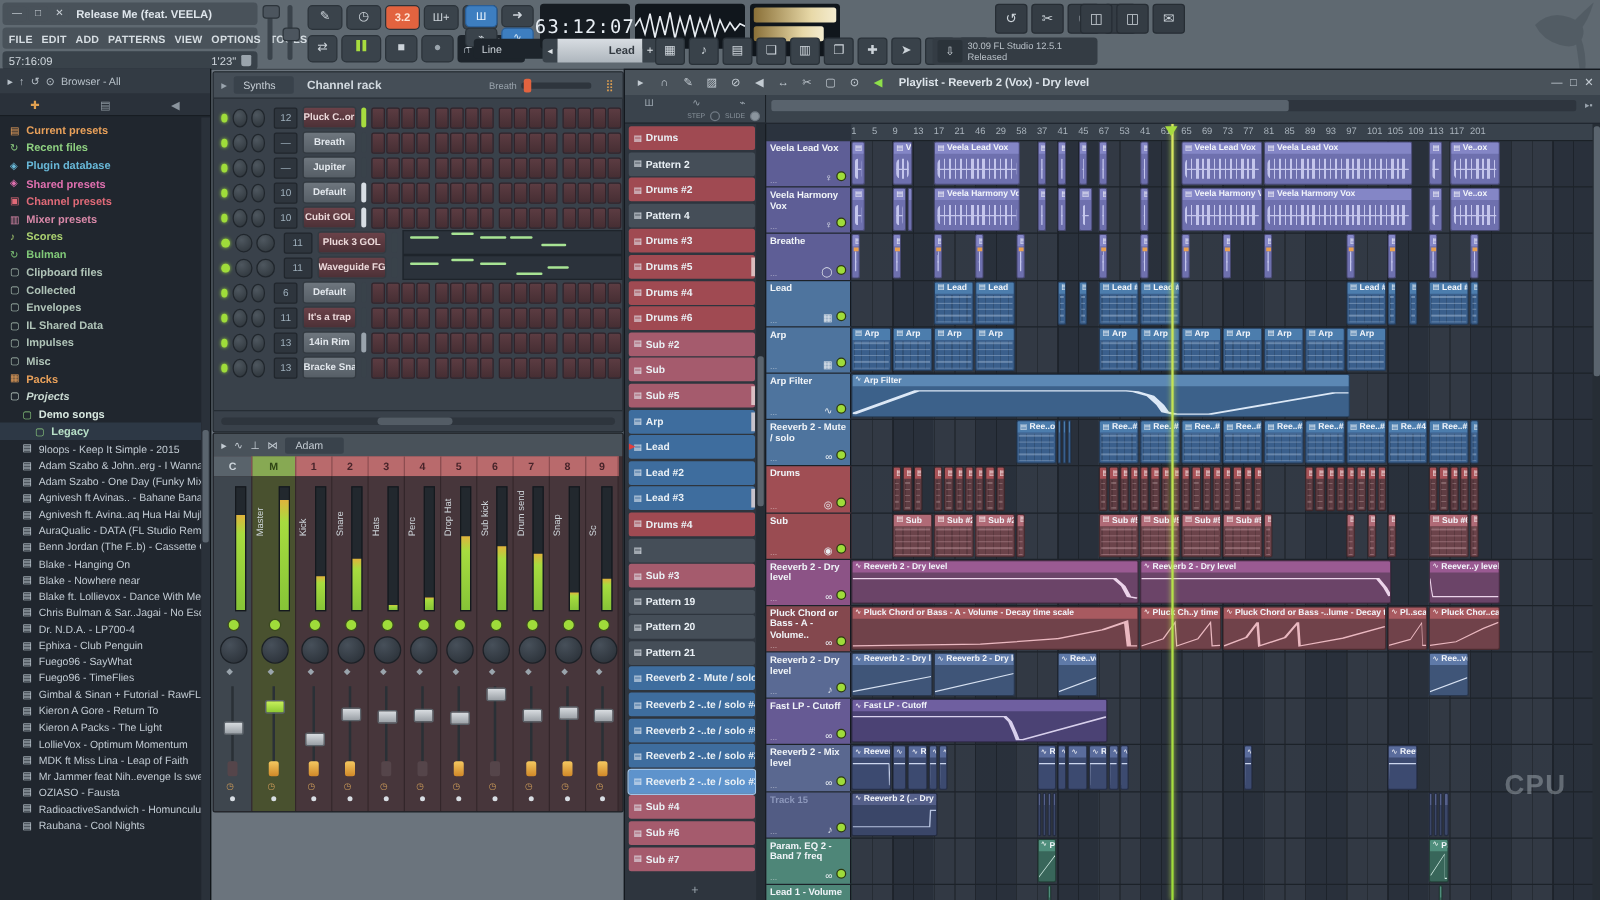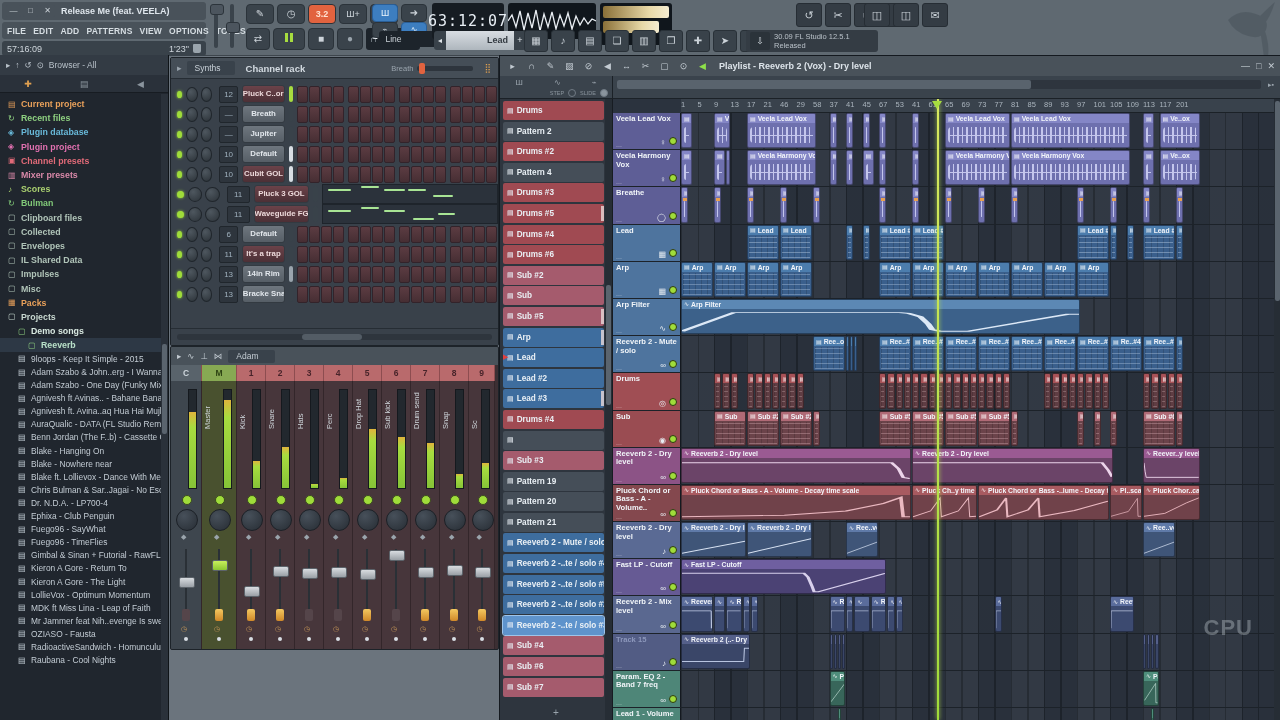--- a/index.html
+++ b/index.html
@@ -306,33 +306,33 @@
     <span>Browser - All</span>
   </div>
   <div id="bw-tabs">
     <span class="t1">✚</span>
     <span>▤</span>
     <span>◀</span>
   </div>
   <div id="bw-list">
       <div class="bw-item">
         <div class="bw-ic" style="color: rgb(232, 160, 90);">▤</div>
-        <div class="bw-lb" style="color: rgb(232, 160, 90);">Current project</div>
+        <div class="bw-lb" style="color: rgb(232, 160, 90);">Current presets</div>
       </div>
       <div class="bw-item">
         <div class="bw-ic" style="color: rgb(142, 208, 128);">↻</div>
         <div class="bw-lb" style="color: rgb(142, 208, 128);">Recent files</div>
       </div>
       <div class="bw-item">
         <div class="bw-ic" style="color: rgb(104, 184, 216);">◈</div>
         <div class="bw-lb" style="color: rgb(104, 184, 216);">Plugin database</div>
       </div>
       <div class="bw-item">
         <div class="bw-ic" style="color: rgb(224, 112, 176);">◈</div>
-        <div class="bw-lb" style="color: rgb(224, 112, 176);">Plugin project</div>
+        <div class="bw-lb" style="color: rgb(224, 112, 176);">Shared presets</div>
       </div>
       <div class="bw-item">
         <div class="bw-ic" style="color: rgb(224, 106, 120);">▣</div>
         <div class="bw-lb" style="color: rgb(224, 106, 120);">Channel presets</div>
       </div>
       <div class="bw-item">
         <div class="bw-ic" style="color: rgb(216, 136, 168);">▥</div>
         <div class="bw-lb" style="color: rgb(216, 136, 168);">Mixer presets</div>
       </div>
       <div class="bw-item">
@@ -366,29 +366,29 @@
       <div class="bw-item">
         <div class="bw-ic" style="color: rgb(176, 196, 184);">▢</div>
         <div class="bw-lb" style="color: rgb(176, 196, 184);">Misc</div>
       </div>
       <div class="bw-item">
         <div class="bw-ic" style="color: rgb(232, 160, 90);">▦</div>
         <div class="bw-lb" style="color: rgb(232, 160, 90);">Packs</div>
       </div>
       <div class="bw-item">
         <div class="bw-ic" style="color: rgb(200, 216, 208);">▢</div>
-        <div class="bw-lb" style="color: rgb(200, 216, 208);">Projects</div>
+        <div class="bw-lb" style="color: rgb(200, 216, 208); font-style: italic;">Projects</div>
       </div>
       <div class="bw-item" style="padding-left: 18px;">
         <div class="bw-ic" style="color: rgb(142, 208, 128);">▢</div>
         <div class="bw-lb" style="color: rgb(216, 232, 224);">Demo songs</div>
       </div>
       <div class="bw-item sel" style="padding-left: 28px;">
         <div class="bw-ic" style="color: rgb(142, 208, 128);">▢</div>
-        <div class="bw-lb" style="color: rgb(184, 224, 200);">Reeverb</div>
+        <div class="bw-lb" style="color: rgb(184, 224, 200);">Legacy</div>
       </div>
       <div class="bw-item song" style="padding-left: 18px;">
         <div class="bw-ic" style="color: rgb(200, 210, 218);">▤</div>
         <div class="bw-lb">9loops - Keep It Simple - 2015</div>
       </div>
       <div class="bw-item song" style="padding-left: 18px;">
         <div class="bw-ic" style="color: rgb(200, 210, 218);">▤</div>
         <div class="bw-lb">Adam Szabo &amp; John..erg - I Wanna Be</div>
       </div>
       <div class="bw-item song" style="padding-left: 18px;">
@@ -446,21 +446,21 @@
       <div class="bw-item song" style="padding-left: 18px;">
         <div class="bw-ic" style="color: rgb(200, 210, 218);">▤</div>
         <div class="bw-lb">Gimbal &amp; Sinan + Futorial - RawFL</div>
       </div>
       <div class="bw-item song" style="padding-left: 18px;">
         <div class="bw-ic" style="color: rgb(200, 210, 218);">▤</div>
         <div class="bw-lb">Kieron A Gore - Return To</div>
       </div>
       <div class="bw-item song" style="padding-left: 18px;">
         <div class="bw-ic" style="color: rgb(200, 210, 218);">▤</div>
-        <div class="bw-lb">Kieron A Gore - The Light</div>
+        <div class="bw-lb">Kieron A Packs - The Light</div>
       </div>
       <div class="bw-item song" style="padding-left: 18px;">
         <div class="bw-ic" style="color: rgb(200, 210, 218);">▤</div>
         <div class="bw-lb">LollieVox - Optimum Momentum</div>
       </div>
       <div class="bw-item song" style="padding-left: 18px;">
         <div class="bw-ic" style="color: rgb(200, 210, 218);">▤</div>
         <div class="bw-lb">MDK ft Miss Lina - Leap of Faith</div>
       </div>
       <div class="bw-item song" style="padding-left: 18px;">

